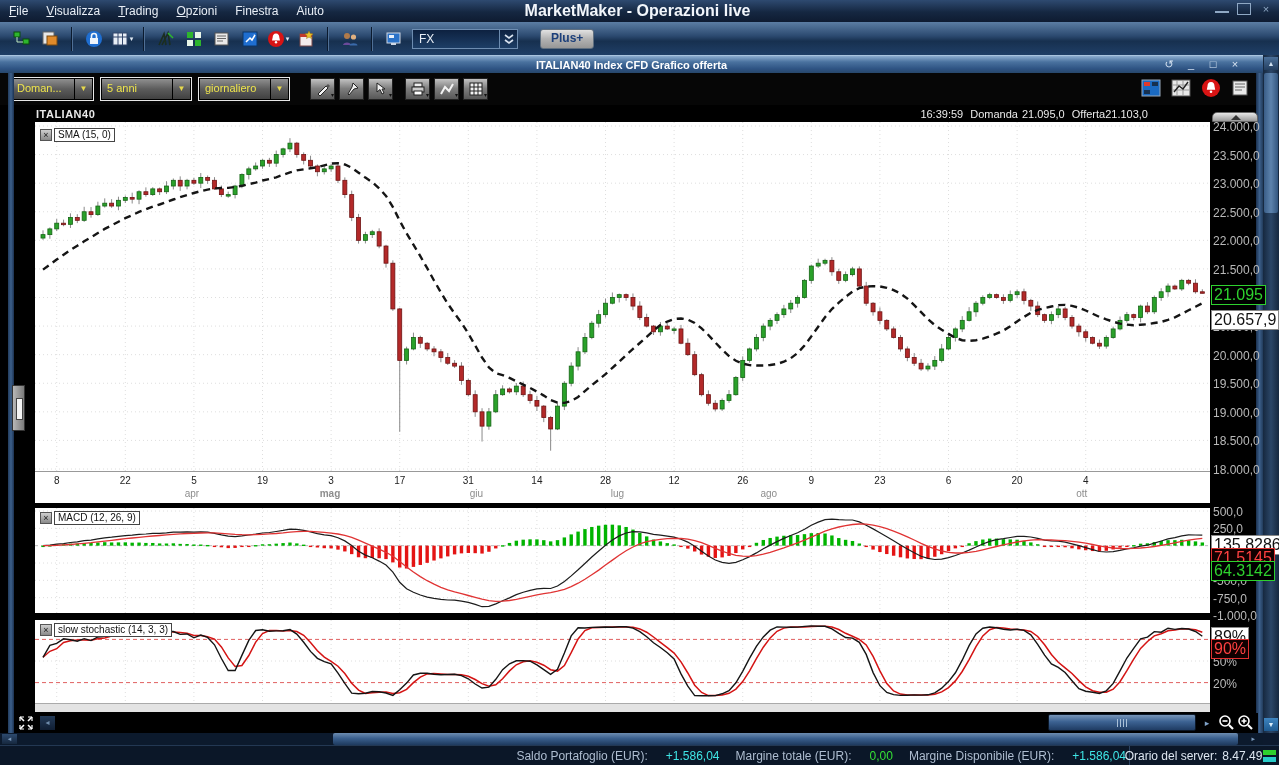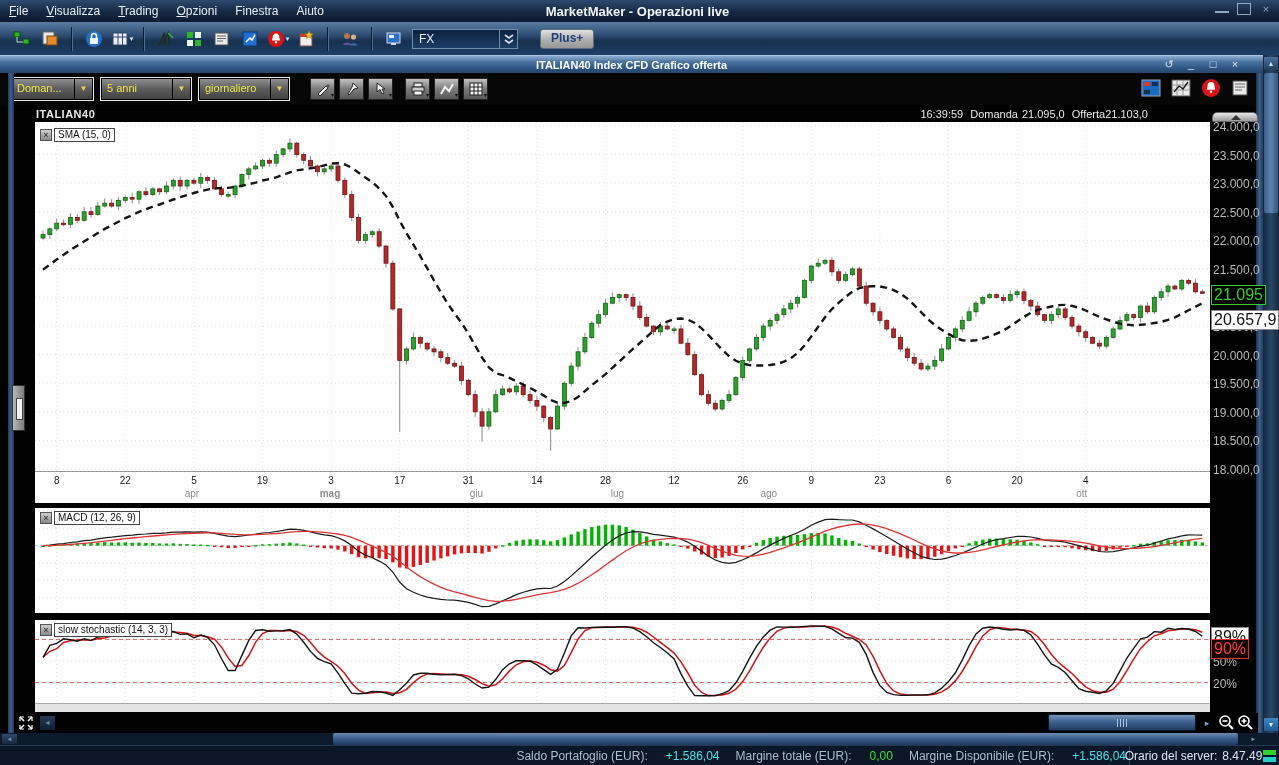--- a/index.html
+++ b/index.html
@@ -7,21 +7,21 @@
     font-family:"Liberation Sans", sans-serif; -webkit-font-smoothing:antialiased; }
   .abs { position:absolute; }
   #app { position:relative; width:1279px; height:765px; background:#0d1a2e; }
 
   
   #menubar { left:0; top:0; width:1279px; height:22px;
     background:linear-gradient(180deg,#2e4a70,#152741 55%,#0e1b31);
     display:flex; align-items:center; color:#e8eef6; font-size:12px; }
   .menu-item { padding:2px 9px; cursor:default; }
   #app-title { position:absolute; left:0; right:4px; text-align:center; font-weight:bold;
-    font-size:13px; color:#f2f6fb; pointer-events:none; }
+    font-size:16px; color:#f2f6fb; pointer-events:none; }
   #app-controls { position:absolute; right:6px; top:3px; display:flex; gap:8px; }
   .appctl { width:14px; height:12px; color:#8fa8c4; font-size:9px; line-height:12px; text-align:center; }
   .appctl.min { border-bottom:2px solid #8fa8c4; height:10px; }
   .appctl.res { border:1px solid #8fa8c4; }
   .appctl.cls { font-size:11px; }
 
   
   #toolbar { left:0; top:22px; width:1279px; height:33px;
     background:linear-gradient(180deg,#5b7da3 0%,#2c4a70 42%,#17304f 58%,#1f3f67 100%);
     display:flex; align-items:center; padding-left:8px; }
@@ -1046,20 +1046,31 @@
       <span class="axlab" style="top: 186.5px;">21.000,0</span>
       <span class="axlab" style="top: 215.083px;">20.500,0</span>
       <span class="axlab" style="top: 243.667px;">20.000,0</span>
       <span class="axlab" style="top: 272.25px;">19.500,0</span>
       <span class="axlab" style="top: 300.833px;">19.000,0</span>
       <span class="axlab" style="top: 329.417px;">18.500,0</span>
       <span class="axlab" style="top: 358px;">18.000,0</span>
       <span class="badge green" style="top: 180.069px;">21.095</span>
       <span class="badge white" style="top: 205.051px;">20.657,9</span>
     </div>
+  <div id="macdAxisCol" class="abs axis-col" style="top:508px; height:105px;">
+      <span class="axlab" style="top: -3px;">500,0</span>
+      <span class="axlab" style="top: 14.3333px;">250,0</span>
+      <span class="axlab" style="top: 49px;">-250,0</span>
+      <span class="axlab" style="top: 66.3333px;">-500,0</span>
+      <span class="axlab" style="top: 83.6667px;">-750,0</span>
+      <span class="axlab" style="top: 101px;">-1.000,0</span>
+      <span class="badge white" style="top: 27px;">135.8286</span>
+      <span class="badge red" style="top: 40px;">71.5145</span>
+      <span class="badge green" style="top: 53px;">64.3142</span>
+    </div>
   <div id="stochAxisCol" class="abs axis-col" style="top:620px; height:92px;">
       <span class="axlab" style="top: 35px;">50%</span>
       <span class="axlab" style="top: 56.6px;">20%</span>
       <span class="badge white" style="top: 7px;">89%</span>
       <span class="badge red" style="top: 19px;">90%</span>
     </div>
 
   <div id="collapse-tab-top" class="abs"></div>
   <div id="left-tab" class="abs"></div>
 

